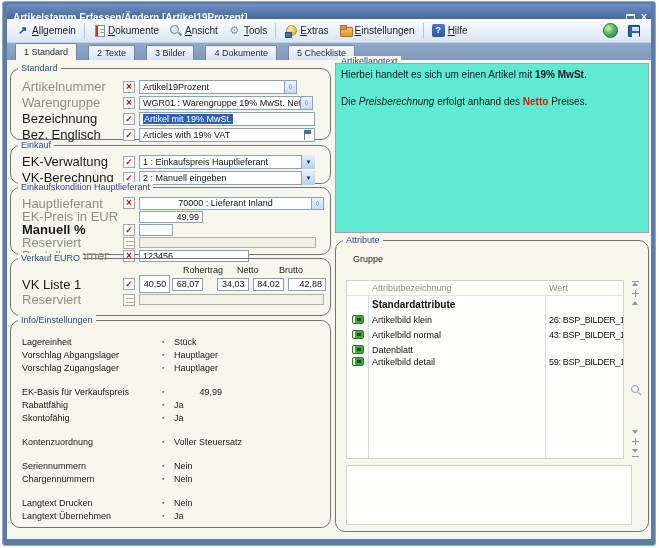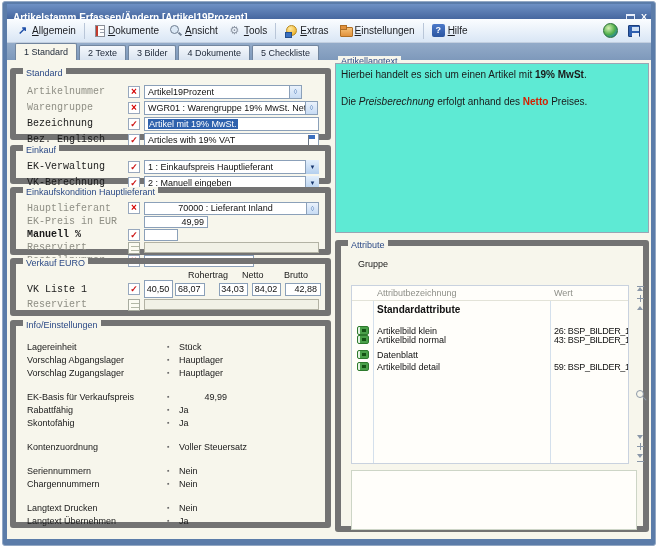--- a/index.html
+++ b/index.html
@@ -52,31 +52,31 @@
     background:radial-gradient(circle at 35% 32%, #d6f0b2, #4fae4a 52%, #1f7fb5 85%); border:1px solid #2a6f35; }
   .mi-save { width:12px; height:12px; background:#2f5fb0; border:1px solid #1d3f7c; border-radius:1px; }
   .mi-save::before { content:""; position:absolute; left:3px; top:1px; width:7px; height:4px; background:#cfe0f4; }
   .mi-save::after { content:""; position:absolute; left:3px; top:7px; width:7px; height:4px; background:#e8eef8; }
 
   
   .tabstrip { height:17px; background:linear-gradient(#93abc9,#7e99bb); display:flex; align-items:flex-end;
     padding-left:8px; flex:0 0 auto; }
   .tab { height:15px; line-height:14px; padding:0 8px; font-size:9px; color:#1c2636;
     background:linear-gradient(#f5f8fc,#d9e3f0); border:1px solid #72869f; border-bottom:none;
-    border-radius:2px 2px 0 0; margin-right:2px; }
+    border-radius:2px 2px 0 0; margin-right:11px; }
   .tab.active { height:17px; line-height:16px; background:#f7f6ec; font-weight:normal; }
 
   
   .content { flex:1 1 auto; position:relative; background:#f7f6ec; }
 
-  .gbox { position:absolute; border:6px solid #737373; border-radius:3px; }
+  .gbox { position:absolute; border:1px solid #737373; border-radius:10px; }
   .legend { position:absolute; top:-6px; left:7px; background:#f7f6ec; padding:0 3px; font-size:9px; color:#2c4a86; line-height:11px; }
 
   .frow { display:flex; align-items:center; padding-left:11px; padding-right:6px; }
-  .flabel { width:101px; font-size:10px; color:#1a1a1a; flex:0 0 auto;font-family:Liberation Mono, monospace; }
+  .flabel { width:101px; font-size:13px; color:#1a1a1a; flex:0 0 auto; }
   .flabel.dim { color:#8f8f85; }
   .flabel.bold { font-weight:bold; }
 
   .icon-box { width:12px; height:12px; border:1px solid #98a8bd; background:#fff; display:flex;
     align-items:center; justify-content:center; margin-right:4px; flex:0 0 auto; font-size:9px; line-height:10px; }
   .ic-clear { color:#d40000; font-weight:bold; font-size:10px; }
   .ic-check { color:#cc1111; font-weight:bold; font-size:9px; }
   .icon-memo { width:12px; height:12px; border:1px solid #a8aca0; background:#fbfbf2; margin-right:4px; flex:0 0 auto;
     background-image:repeating-linear-gradient(#0000 0 3px, #b3b8a6 3px 4px); background-size:8px 100%;
     background-position:2px 0; background-repeat:no-repeat; }
@@ -411,21 +411,21 @@
         <div class="at-head">
           <span class="at-h0"></span>
           <span class="at-h1">Attributbezeichnung</span>
           <span class="at-h2">Wert</span>
         </div>
         <div class="at-row at-group" style="top:16px;">
           <span class="at-c0"></span>
               <span class="at-c1">Standardattribute</span>
               <span class="at-c2"></span>
         </div>
-        <div class="at-row" style="top:37px;">
+        <div class="at-row" style="top:31px;">
           <span class="at-c0">
                 <span class="attr-icon"></span>
               </span>
           <span class="at-c1">Artikelbild klein</span>
           <span class="at-c2">26: BSP_BILDER_1.BMP</span>
         </div>
         <div class="at-row" style="top:46px;">
           <span class="at-c0">
                 <span class="attr-icon"></span>
               </span>

